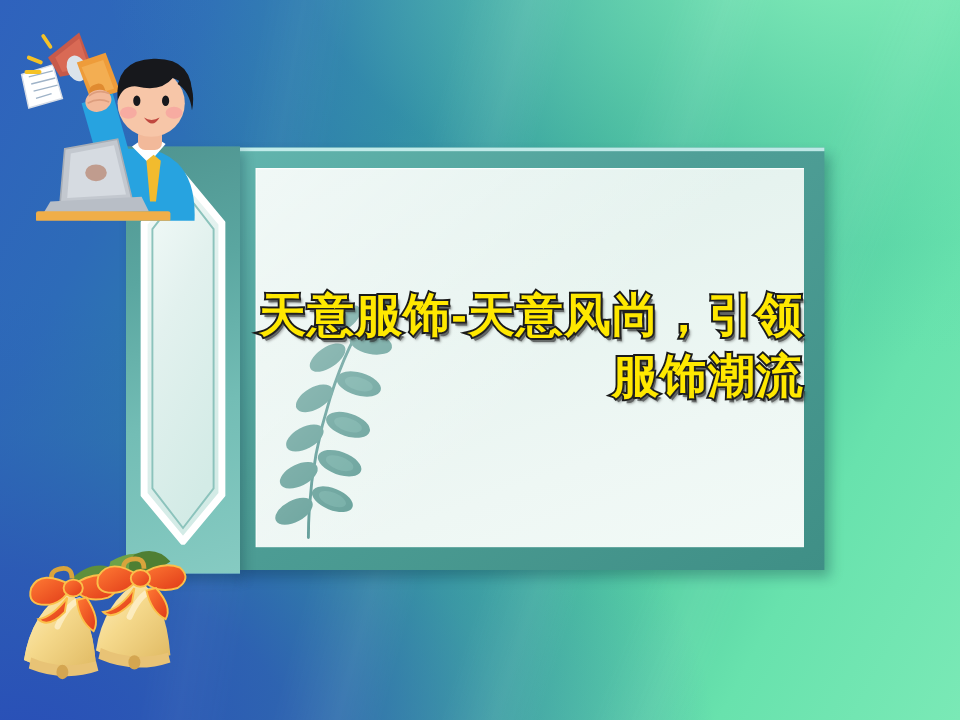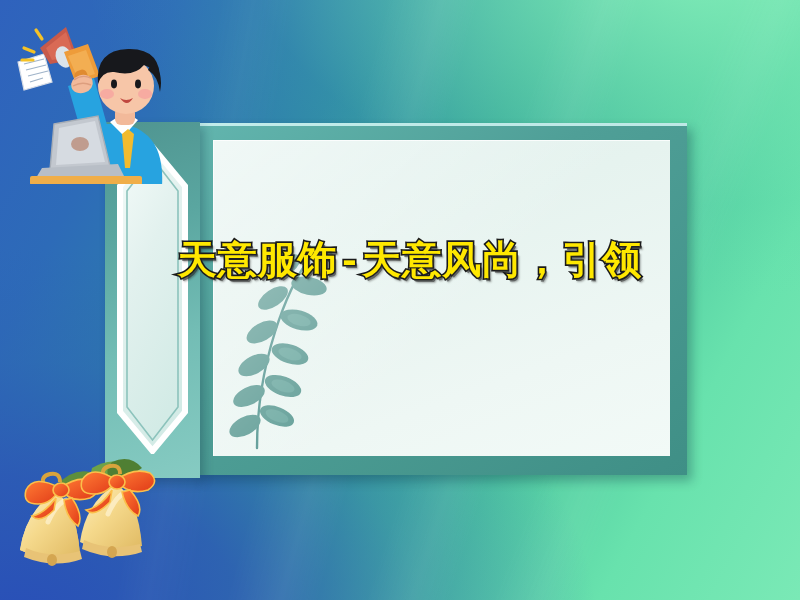--- a/index.html
+++ b/index.html
@@ -116,31 +116,32 @@
   
   .title-block {
     position: absolute;
     left: 150px;
     top: 238px;
     width: 520px;
     text-align: center;
     line-height: 1.32;
   }
   .title-line {
-    font-family: Liberation Mono, monospace;
+    font-family: Liberation Sans, sans-serif;
     font-size: 39px;
     font-weight: bold;
     letter-spacing: 1px;
     color: #ffe800;
     -webkit-text-stroke: 3.2px #1a1a1a;
     paint-order: stroke fill;
     text-shadow:
        2px 3px 0 rgba(40,40,40,0.55),
        3px 4px 2px rgba(30,30,30,0.35);
     white-space: nowrap;
+    text-align: right;
   }
 
   
   .art-person {
     position: absolute;
     left: 2px;
     top: 4px;
     width: 205px;
     height: 180px;
   }
@@ -202,20 +203,21 @@
           <stop offset="100%" stop-color="#d3ebe6"></stop>
         </linearGradient>
       </defs>
       <polygon points="35.5,3 68,42 68,268 35.5,307 3,268 3,42" fill="url(#hexfill)" stroke="#ffffff" stroke-width="6"></polygon>
       <polygon points="35.5,14 61,47 61,263 35.5,296 10,263 10,47" fill="none" stroke="#8cc3bc" stroke-width="1.6"></polygon>
     </svg>
   </div>
 
   <div class="title-block">
     <div class="title-line">天意服饰-天意风尚，引领</div>
+    <div class="title-line">服饰潮流</div>
   </div>
 
   <svg class="art-person" viewBox="0 0 205 180">
 
     <g>
       <polygon points="16,58 42,50 50,78 22,86" fill="#ffffff" stroke="#d7dde6" stroke-width="1.2"></polygon>
       <g stroke="#9fb3c8" stroke-width="1.1">
         <line x1="22" y1="60" x2="42" y2="55"></line>
         <line x1="24" y1="66" x2="44" y2="61"></line>
         <line x1="26" y1="72" x2="46" y2="67"></line>

